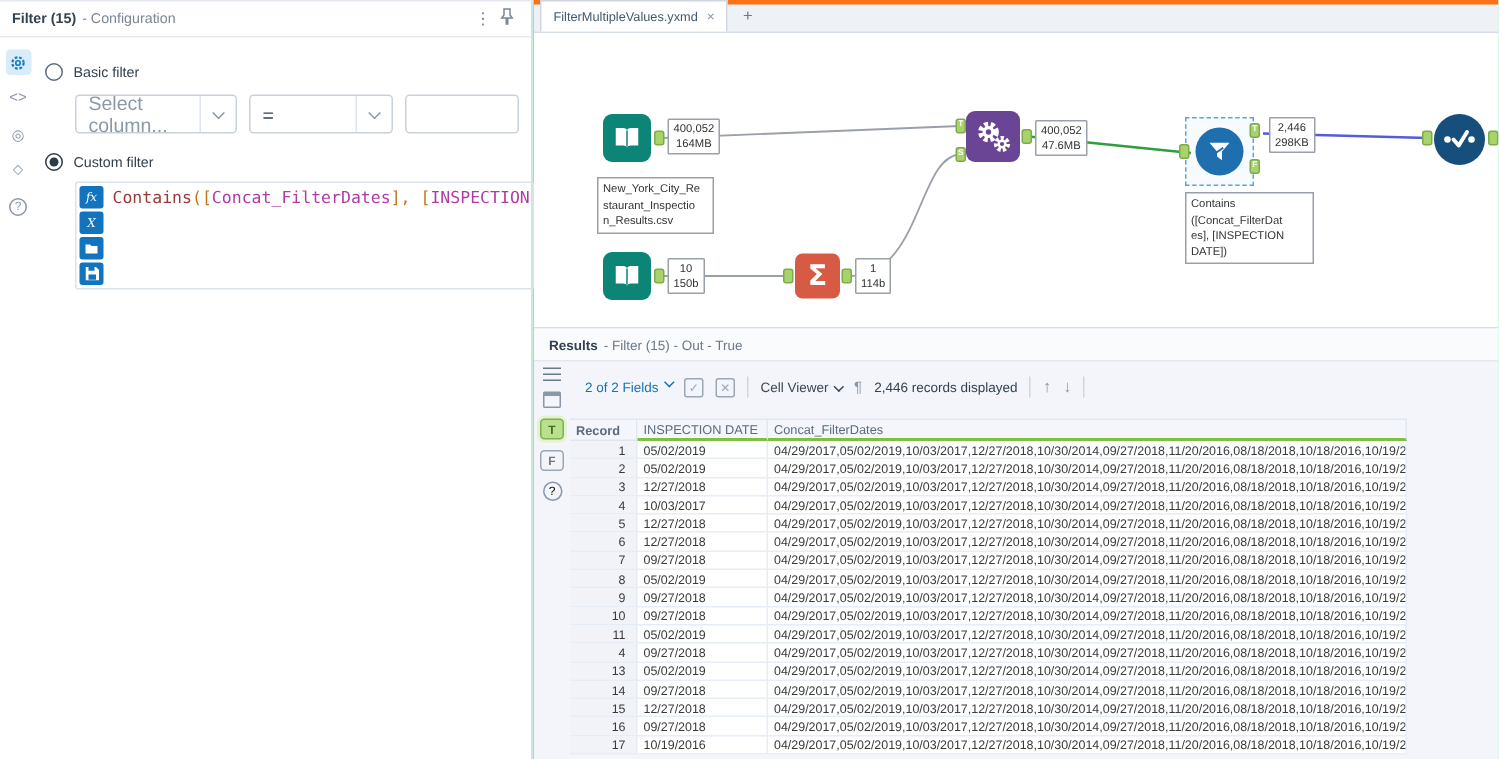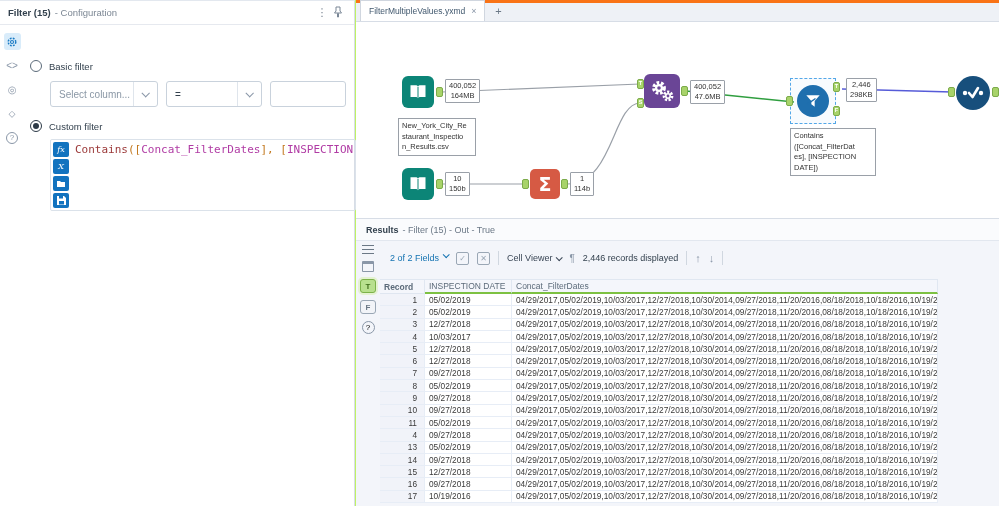--- a/index.html
+++ b/index.html
@@ -1,45 +1,45 @@
 <!DOCTYPE html>
 <html><head>
 <meta charset="utf-8">
 <style>
   * { margin:0; padding:0; box-sizing:border-box; }
   html,body { width:999px; height:506px; font-family:"Liberation Sans", sans-serif; background:#fff; overflow:hidden; }
-  #app { position:relative; width:999px; height:506px; background:#bef264; }
+  #app { position:relative; width:999px; height:506px; background:#86efac; }
 
   
   #config { position:absolute; left:0; top:0; width:355px; height:506px; background:#fff; border-right:1px solid #d7dde6; border-top:1px solid #e3e8ef; }
   .cfg-header { height:24px; display:flex; align-items:center; padding:0 8px; border-bottom:1px solid #e6e9ef; font-size:9.5px; color:#33414e; }
   .cfg-header .bold { font-weight:bold; }
   .cfg-header .rest { color:#7c8794; margin-left:4px; }
   .cfg-header .spacer { flex:1; }
   .kebab { color:#7c8794; font-size:11px; width:16px; text-align:center; cursor:pointer; }
   .pin-icon { width:16px; text-align:center; }
 
   .cfg-strip { position:absolute; left:0; top:24px; bottom:0; width:24px; display:flex; flex-direction:column; align-items:center; padding-top:8px; gap:7px; }
   .strip-btn { width:17px; height:17px; display:flex; align-items:center; justify-content:center; font-size:10px; color:#8a97a8; border-radius:3px; }
   .strip-btn.sel { background:#d9ecfa; color:#1a7bc4; }
   .qmark { width:12px; height:12px; border:1px solid #8a97a8; border-radius:50%; font-size:8px; display:flex; align-items:center; justify-content:center; }
 
   .cfg-body { position:absolute; left:30px; top:34px; right:8px; }
   .cfg-title-row { display:flex; align-items:center; gap:10px; }
   .cfg-title { font-size:17px; color:#3d4a5a; font-weight:400; white-space:nowrap; }
   .cfg-title-line { flex:1; height:1px; background:#9aa7b5; margin-right:4px; }
 
-  .radio-row { display:flex; align-items:center; gap:7px; margin-top:25px; }
+  .radio-row { display:flex; align-items:center; gap:7px; margin-top:7px; }
   .radio { width:12px; height:12px; border:1px solid #5c6b7a; border-radius:50%; background:#fff; position:relative; }
   .radio.checked { border-color:#2d3a47; }
   .radio.checked::after { content:""; position:absolute; left:2px; top:2px; width:6px; height:6px; border-radius:50%; background:#2d3a47; }
   .radio-label { font-size:9.5px; color:#33414e; }
 
   .basic-controls { display:flex; gap:8px; margin:9px 0 0 20px; }
-  .select-box { height:26px; border:1px solid #c9d2dc; border-radius:3px; background:#fff; display:flex; align-items:center; font-size:10px; color:#8b98a6; }
+  .select-box { height:26px; border:1px solid #c9d2dc; border-radius:3px; background:#fff; display:flex; align-items:center; font-size:13px; color:#8b98a6; }
   .select-box .sel-text { flex:1; padding-left:8px; }
   .select-box .sel-chev { width:24px; height:100%; border-left:1px solid #dfe5ec; display:flex; align-items:center; justify-content:center; }
   .chev { width:6px; height:6px; border-right:1.4px solid #8a97a8; border-bottom:1.4px solid #8a97a8; transform:rotate(45deg) translateY(-1px); }
   .sb1 { width:113px; } .sb2 { width:100px; }
   .value-input { width:80px; height:26px; border:1px solid #c9d2dc; border-radius:3px; background:#fff; }
 
   .expr-box { margin:7px 0 0 20px; width:306px; height:72px; border:1px solid #dbe2ea; border-radius:2px; display:flex; }
   .expr-icons { width:20px; padding:2px; display:flex; flex-direction:column; gap:2px; }
   .expr-btn { width:16px; height:15px; background:#1273bf; border-radius:2px; color:#fff; display:flex; align-items:center; justify-content:center; font-size:8px; cursor:pointer; }
   .expr-btn .it { font-style:italic; font-family:"DejaVu Serif", serif; }

